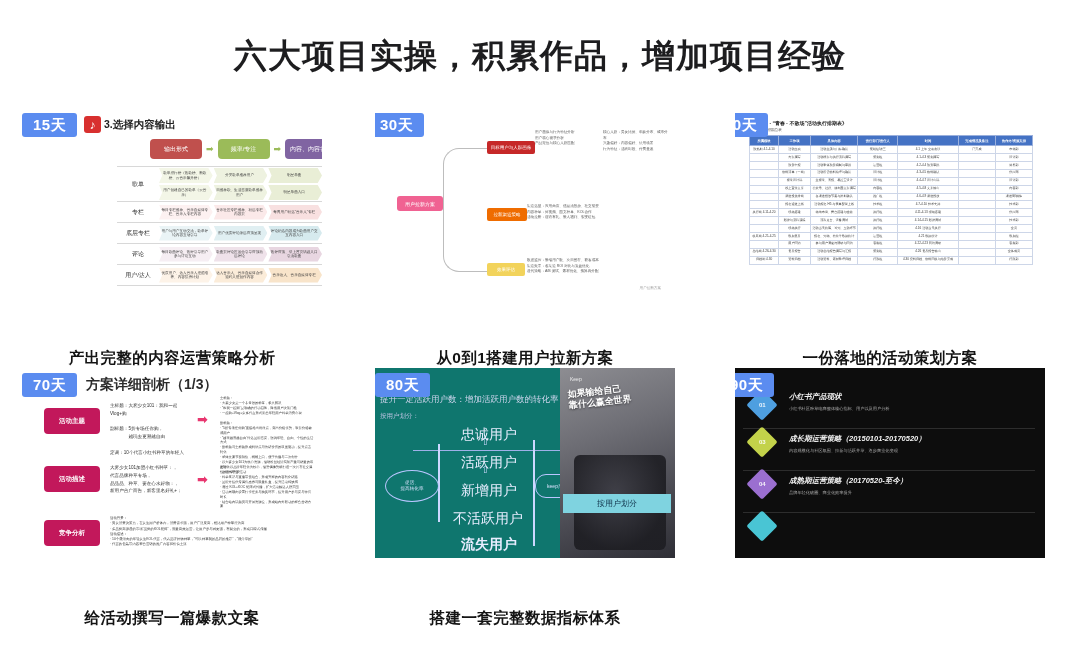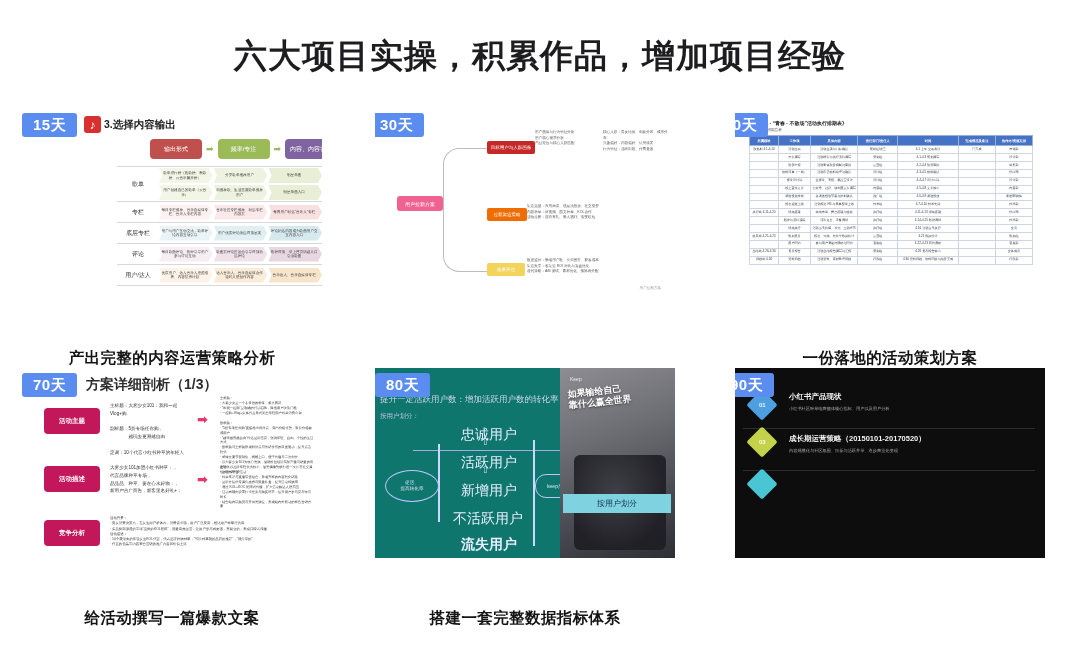--- a/index.html
+++ b/index.html
@@ -184,21 +184,21 @@
 
   
   .c6-list{position:absolute;left:8px;top:24px;right:10px;}
   .c6-item{position:relative;min-height:31px;padding-left:46px;padding-bottom:5px;}
   .c6-item + .c6-item{border-top:1px solid #2d2d2d;padding-top:5px;}
   .c6-diamond{
     position:absolute;left:8px;top:2px;width:22px;height:22px;transform:rotate(45deg);
     display:flex;align-items:center;justify-content:center;border-radius:2px;
   }
   .c6-dnum{transform:rotate(-45deg);font-size:6px;color:#ffffff;font-weight:bold;opacity:.9;}
-  .c6-h{font-size:7.5px;font-weight:bold;color:#f2f2f2;white-space:nowrap;}
+  .c6-h{font-size:7.5px;font-weight:bold;color:#f2f2f2;white-space:nowrap;font-style:italic;}
   .c6-p{font-size:4.2px;color:#a9a9a9;margin-top:4px;line-height:1.4;}
 </style>
 </head>
 <body>
 
 <div class="page">
 
   <div class="page-title">六大项目实操，积累作品，增加项目经验</div>
 
   <div class="grid">
@@ -300,20 +300,21 @@
 行为特征：活跃时段、付费意愿</div>
             <div class="mm-txt" style="left:152px;top:96px;width:140px;">渠道选型：应用商店、信息流投放、社交裂变
 内容种草：短视频、图文种草、KOL合作
 活动拉新：邀请有礼、新人福利、裂变红包</div>
             <div class="mm-txt" style="left:152px;top:150px;width:130px;">数据监控：新增用户数、次日留存、获客成本
 渠道效果：各渠道 ROI 对比与复盘优化
 迭代策略：A/B 测试、素材优化、预算再分配</div>
             <div class="mm-foot">用户拉新方案</div>
           </div>
         </div>
+        <div class="caption">从0到1搭建用户拉新方案</div>
       </div>
 
       <div class="card-wrap c3">
         <div class="thumb">
           <div class="daybadge" style="left:-22px">60天</div>
           <div class="sheet">
             <div class="sheet-title">《小鹿 · “青春 · 不散场”活动执行排期表》</div>
             <div class="sheet-sub">活动执行排期总表</div>
             <table class="sheet-table">
               <thead>
@@ -576,20 +577,27 @@
                 <div class="c6-p">小红书社区种草电商整体核心指标、用户以及用户分析</div>
               </div>
               <div class="c6-item">
                 <div class="c6-diamond" style="background: rgb(195, 210, 74);">
                   <span class="c6-dnum">03</span>
                 </div>
                 <div class="c6-h">成长期运营策略（20150101-20170520）</div>
                 <div class="c6-p">内容规模化与社区氛围、拉新与活跃并举、逐步商业化变现</div>
               </div>
               <div class="c6-item">
+                <div class="c6-diamond" style="background: rgb(155, 111, 208);">
+                  <span class="c6-dnum">04</span>
+                </div>
+                <div class="c6-h">成熟期运营策略（20170520-至今）</div>
+                <div class="c6-p">品牌年轻化破圈、商业化效率提升</div>
+              </div>
+              <div class="c6-item">
                 <div class="c6-diamond" style="background: rgb(73, 197, 212);"></div>
               </div>
             </div>
         </div>
       </div>
     </div>
 
   </div>
 </div>
 

